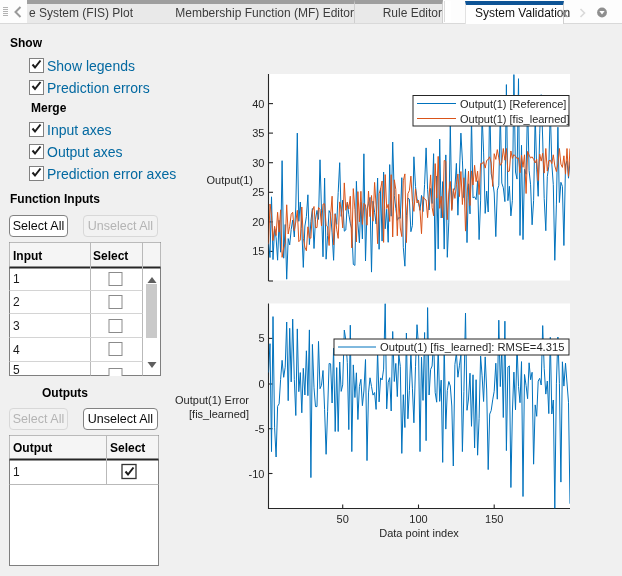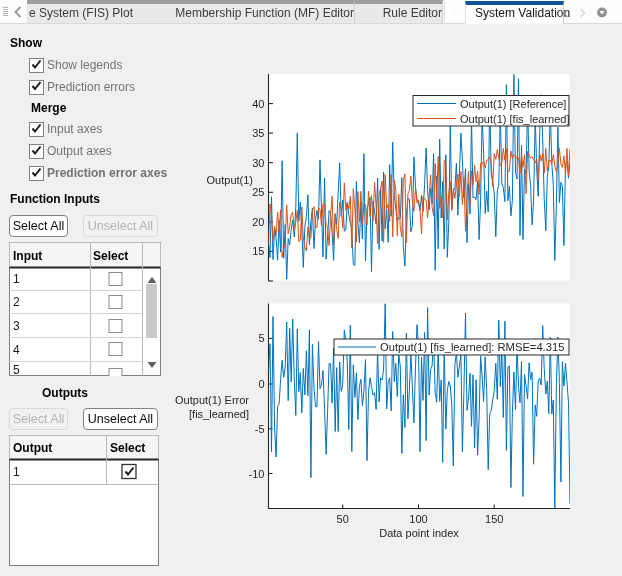--- a/index.html
+++ b/index.html
@@ -11,21 +11,21 @@
           border-bottom:1px solid #d9d9d9;}
   .tab{position:absolute;top:0;height:23px;background:#e9e9e9;box-sizing:border-box;
        border-top:4px solid #9e9e9e;border-right:1px solid #cfcfcf;
        font-size:12px;color:#3c3c3c;text-align:right;line-height:18px;white-space:nowrap;overflow:hidden;}
   #tabactive{position:absolute;top:1px;height:23px;background:#ffffff;box-sizing:border-box;
        border-top:4px solid #0e5496;border-left:1px solid #e2e2e2;border-right:1px solid #cfcfcf;
        font-size:12px;color:#141414;line-height:17px;white-space:nowrap;}
   
   .hdr{position:absolute;left:10px;font-size:12px;font-weight:bold;color:#000;}
   .cb{position:absolute;left:29px;width:13px;height:13px;background:#fff;border:1px solid #818181;}
-  .cblab{position:absolute;left:47px;font-size:12px;color:#737373;white-space:nowrap;text-align:right;}
+  .cblab{position:absolute;left:47px;font-size:14px;color:#0369a1;white-space:nowrap;text-align:right;}
   .btn{position:absolute;box-sizing:border-box;height:22px;border-radius:4px;font-size:12.5px;
        text-align:center;line-height:20px;}
   .btn.en{background:#fff;border:1px solid #828282;color:#0a0a0a;}
   .btn.dis{background:#f2f2f2;border:1px solid #d8d8d8;color:#b4b4b4;}
   svg text{font-family:"Liberation Sans",sans-serif;}
 </style>
 </head>
 <body>
 
 <svg width="622" height="576" viewBox="0 0 622 576" style="position:absolute;left:0;top:0;font-family:'Liberation Sans',sans-serif">
@@ -121,21 +121,21 @@
 <div class="cb" style="top:58px;"></div>
 <div class="cblab" style="top:58px;">Show legends</div>
 <div class="cb" style="top:79.5px;"></div>
 <div class="cblab" style="top:79.5px;">Prediction errors</div>
 <div class="hdr" style="top:101px;padding-left:21px;">Merge</div>
 <div class="cb" style="top:122px;"></div>
 <div class="cblab" style="top:122px;">Input axes</div>
 <div class="cb" style="top:144px;"></div>
 <div class="cblab" style="top:144px;">Output axes</div>
 <div class="cb" style="top:166px;"></div>
-<div class="cblab" style="top:166px;font-weight:bold;">Prediction error axes</div>
+<div class="cblab" style="top:166px;">Prediction error axes</div>
 <div class="hdr" style="top:192px;">Function Inputs</div>
 <div class="btn en" style="left:9px;top:215px;width:59px;">Select All</div>
 <div class="btn dis" style="left:83px;top:215px;width:75px;">Unselect All</div>
 <div class="hdr" style="top:386px;margin-left:32px;">Outputs</div>
 <div class="btn dis" style="left:9px;top:408px;width:59px;">Select All</div>
 <div class="btn en" style="left:83px;top:408px;width:75px;">Unselect All</div>
 
 <svg class="abs" style="left:29px;top:57px" width="18" height="130">
   <g stroke="#1c1c1c" stroke-width="2" fill="none">
     <path d="M3.5 7.5 L6 10.5 L11.5 3.5"></path>

